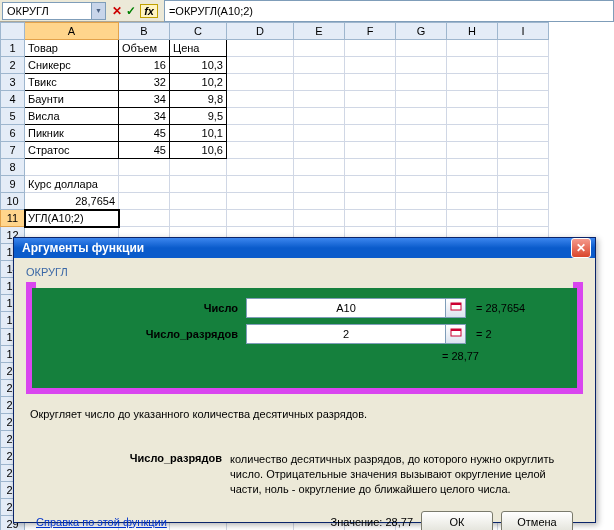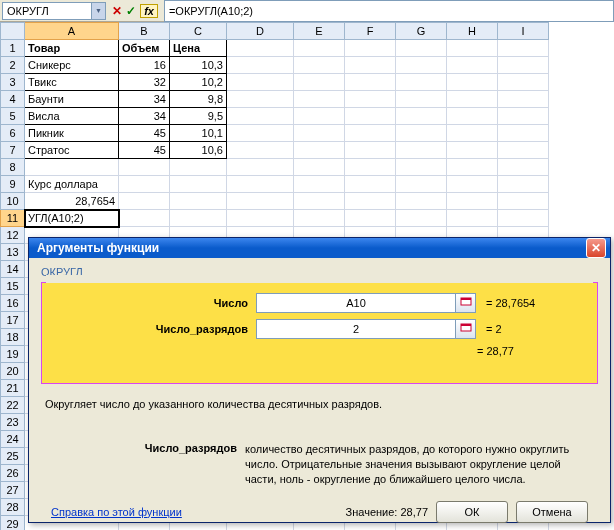--- a/index.html
+++ b/index.html
@@ -103,30 +103,30 @@
   .corner {
     width: 24px;
     background: #e4ecf7;
     border: 1px solid #9eb6ce;
   }
   .brd-t { border-top: 1px solid #000 !important; }
   .brd-b { border-bottom: 1px solid #000 !important; }
   .brd-l { border-left: 1px solid #000 !important; }
   .brd-r { border-right: 1px solid #000 !important; }
   .num { text-align: right; }
-  .bold { font-weight: bold; }
+  .bold { font-weight: normal; }
   .active-cell {
     outline: 2px solid #000;
     outline-offset: -1px;
     position: relative;
   }
 
   .dialog {
     position: absolute;
-    left: 28px;
+    left: 13px;
     top: 237px;
     width: 583px;
     height: 286px;
     border: 1px solid #0a246a;
     background: #ece9d8;
     box-shadow: 2px 2px 6px rgba(0,0,0,0.3);
     display: flex;
     flex-direction: column;
   }
   .titlebar {
@@ -159,23 +159,23 @@
     padding: 8px 12px 10px 12px;
     display: flex;
     flex-direction: column;
   }
   .func-name {
     color: #3a67a6;
     font-size: 11px;
     margin-bottom: 4px;
   }
   .arg-area {
-    border: 1px solid #d946ef;
-    background: #fde047;
-    padding: 10px 3px 8px 14px;
+    border: 6px solid #d946ef;
+    background: #15803d;
+    padding: 10px 18px 8px 14px;
     margin-bottom: 8px;
     position: relative;
   }
   .arg-area::before {
     content: "";
     position: absolute;
     top: -8px; left: 4px; right: 4px; height: 8px;
     background: #ece9d8;
   }
   .arg-row {

